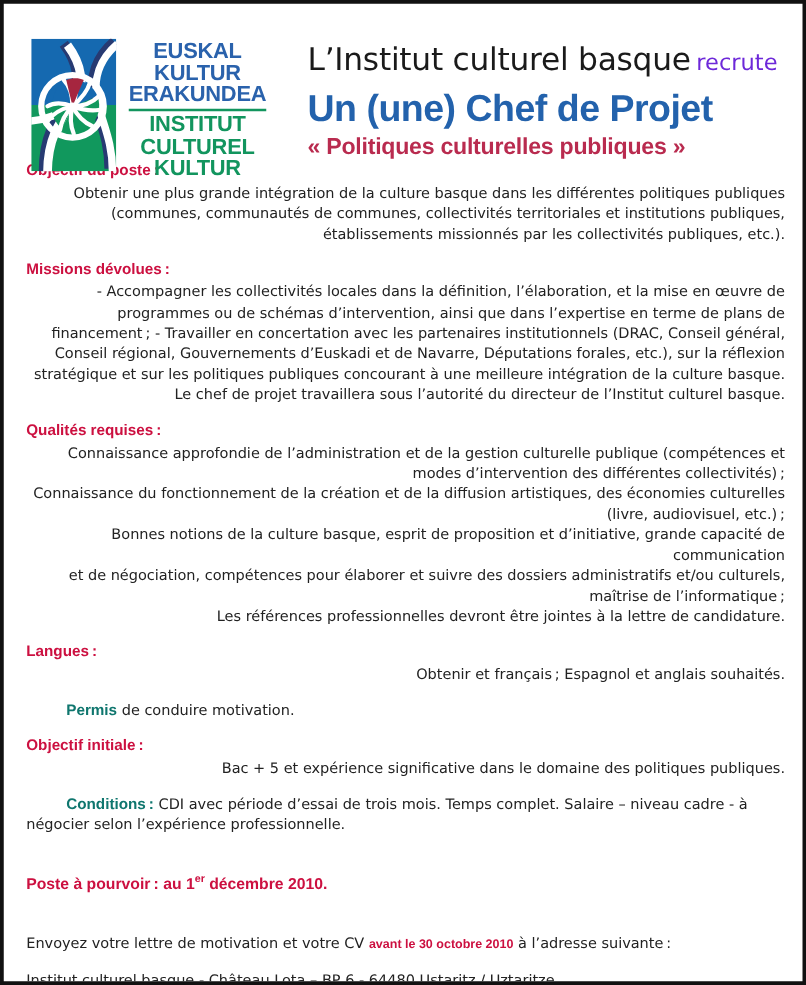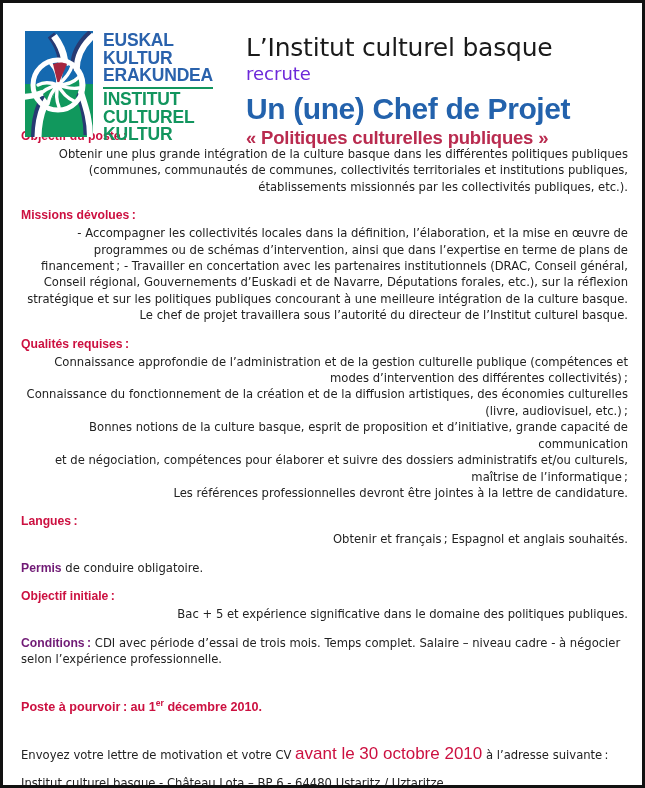--- a/index.html
+++ b/index.html
@@ -36,20 +36,21 @@
   }
   .logo-mark {
     width: 68px;
     height: 106px;
     flex: 0 0 68px;
     display: block;
   }
   .logo-words {
     margin-left: 10px;
     padding-top: 1px;
+    text-align: center;
   }
   .logo-line {
     font-family: "Liberation Sans", sans-serif;
     font-weight: bold;
     font-size: 17.5px;
     line-height: 17.5px;
     letter-spacing: -0.2px;
     display: block;
     white-space: nowrap;
   }
@@ -65,21 +66,20 @@
   .header-right {
     position: absolute;
     left: 243px;
     top: 30px;
     right: 16px;
   }
   .inst-row {
     display: flex;
     align-items: baseline;
     justify-content: space-between;
-    flex-direction: column;
   }
   .inst-name {
     font-family: "DejaVu Sans", sans-serif;
     font-size: 25px;
     line-height: 30px;
     color: #1a1a1a;
     font-weight: 400;
     letter-spacing: -0.2px;
     white-space: nowrap;
   }
@@ -126,30 +126,31 @@
     font-weight: bold;
     font-size: 12.2px;
     line-height: 17px;
     margin-bottom: 1px;
   }
   .sec-body p {
     margin: 0;
     text-align: right;
   }
   .inline-head {
-    color: #701a75;
+    color: #0f766e;
     font-family: "Liberation Sans", sans-serif;
     font-weight: bold;
     font-size: 12.2px;
+    margin-left: 32px;
   }
   .red-strong {
     color: #cc1040;
     font-family: "Liberation Sans", sans-serif;
-    font-weight: normal;
-    font-size: 17px;
+    font-weight: bold;
+    font-size: 10px;
   }
   .red-line {
     color: #cc1040;
     font-family: "Liberation Sans", sans-serif;
     font-weight: bold;
     font-size: 12.6px;
     line-height: 18px;
   }
   .spacer-sm { height: 6px; }
   sup { font-size: 0.68em; vertical-align: super; line-height: 0; }
@@ -259,21 +260,21 @@
     </div>
 
     <div class="section">
       <div class="sec-head">Langues :</div>
       <div class="sec-body">
         <p>Obtenir et français ; Espagnol et anglais souhaités.</p>
       </div>
     </div>
 
     <div class="section">
-      <p><span class="inline-head">Permis</span><span> de conduire obligatoire.</span></p>
+      <p><span class="inline-head">Permis</span><span> de conduire motivation.</span></p>
     </div>
 
     <div class="section">
       <div class="sec-head">Objectif initiale :</div>
       <div class="sec-body">
         <p>Bac + 5 et expérience significative dans le domaine des politiques publiques.</p>
       </div>
     </div>
 
     <div class="section">

